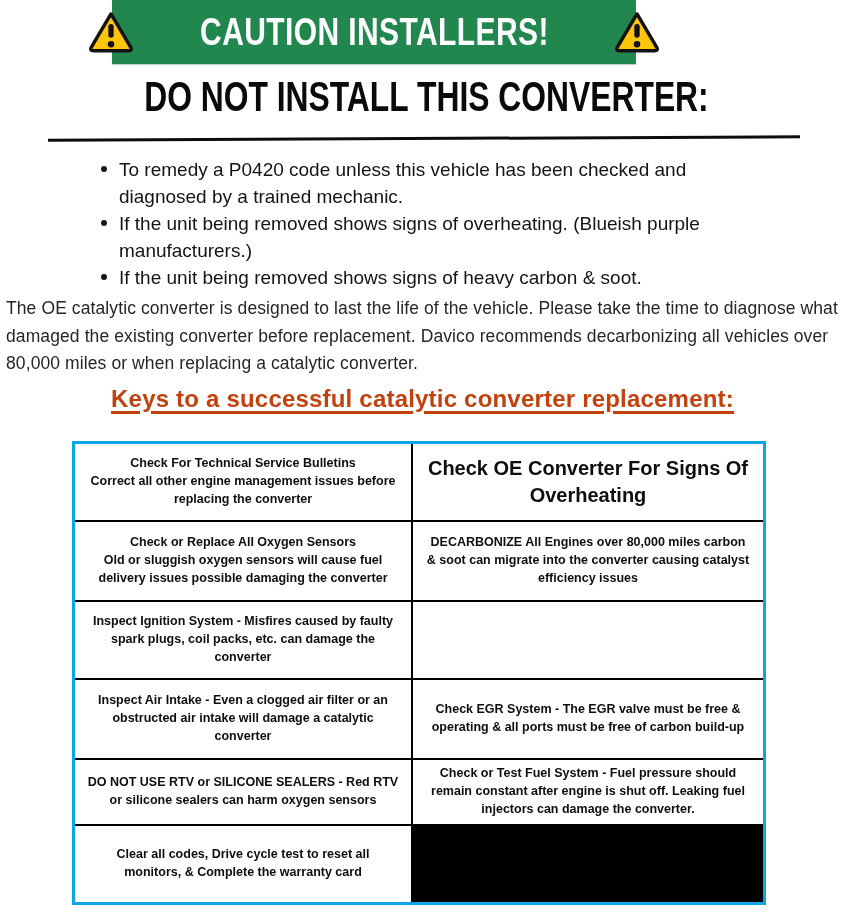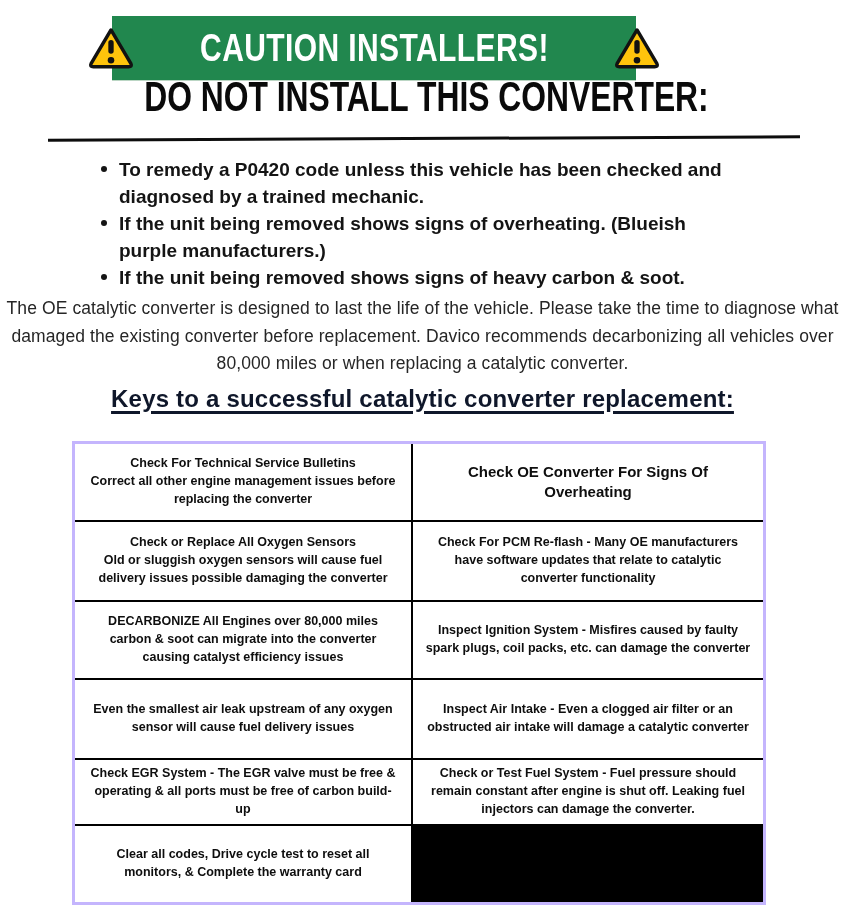--- a/index.html
+++ b/index.html
@@ -6,21 +6,21 @@
   .page{
     position:relative;
     width:845px;height:919px;
     background:#ffffff;
     font-family:"Liberation Sans",sans-serif;
     color:#111;
     overflow:hidden;
   }
   
   .banner{
-    position:absolute;left:112px;top:16px;width:524px;height:64px;
+    position:absolute;left:112px;top:0;width:524px;height:64px;
     background:#21874E;
     display:flex;align-items:center;justify-content:center;gap:14px;
     box-shadow:0 1px 0 rgba(180,210,190,.9);
   }
   .banner-text{
     color:#ffffff;font-size:39px;font-weight:bold;
     display:inline-block;transform:scaleX(0.77);transform-origin:center;
     white-space:nowrap;letter-spacing:.5px;
   }
   .tri{display:inline-flex;align-items:center;}
@@ -32,55 +32,55 @@
   .squish{display:inline-block;transform:scaleX(0.74);transform-origin:center;white-space:nowrap;}
   
   .divider{
     position:absolute;left:48px;top:137px;width:752px;height:3px;
     background:#0d0d0d;transform:rotate(-0.25deg);
   }
   
   .warnings{
     position:absolute;left:100px;top:156px;width:630px;
     margin:0;padding:0;list-style:none;
-    font-size:19px;font-weight:bold;line-height:27px;color:#141414;
+    font-size:19px;font-weight:normal;line-height:27px;color:#141414;
   }
   .warnings li{position:relative;padding-left:19px;}
   .warnings .dot{
     position:absolute;left:1px;top:10px;width:6px;height:6px;
     border-radius:50%;background:#141414;
   }
   
   .para{
     position:absolute;left:6px;top:295px;width:833px;margin:0;
-    text-align:center;font-size:17.5px;line-height:27.5px;
+    text-align:left;font-size:17.5px;line-height:27.5px;
     font-weight:400;color:#262626;letter-spacing:.1px;
   }
   
   .keys{
     position:absolute;top:385px;left:0;width:845px;margin:0;
-    text-align:center;font-size:24px;font-weight:bold;color:#0f172a;
+    text-align:center;font-size:24px;font-weight:bold;color:#c2410c;
     text-decoration:underline;text-decoration-thickness:2.5px;text-underline-offset:4px;
     letter-spacing:.2px;
   }
   
   .tips{
     position:absolute;left:72px;top:441px;width:694px;
-    background:#000;border:3px solid #c4b5fd;
+    background:#000;border:3px solid #0ea5e9;
     display:grid;grid-template-columns:336px 1fr;
     grid-template-rows:76px 78px 76px 78px 64px 76px;
     gap:2px;box-sizing:border-box;
   }
   .cell{
     background:#fff;
     display:flex;flex-direction:column;align-items:center;justify-content:center;
     text-align:center;font-weight:bold;font-size:12.5px;line-height:1.42;
     padding:2px 12px;box-sizing:border-box;color:#0e0e0e;
   }
-  .cell.large{font-size:15px;line-height:1.35;align-items:flex-end;}
+  .cell.large{font-size:20px;line-height:1.35;align-items:flex-end;}
 </style>
 </head>
 <body>
 
 <div class="page">
 
   <header class="banner">
     <span class="tri">
       <svg viewBox="0 0 120 110" width="46" height="44" aria-hidden="true">
         <path d="M60 8 L112 96 Q116 104 106 104 L14 104 Q4 104 8 96 Z" fill="#FFC40C" stroke="#121212" stroke-width="9" stroke-linejoin="round"></path>
@@ -118,36 +118,35 @@
         <div class="cell-line">Correct all other engine management issues before replacing the converter</div>
       </div>
       <div class="cell large">
         <div class="cell-line">Check OE Converter For Signs Of Overheating</div>
       </div>
       <div class="cell">
         <div class="cell-line">Check or Replace All Oxygen Sensors</div>
         <div class="cell-line">Old or sluggish oxygen sensors will cause fuel delivery issues possible damaging the converter</div>
       </div>
       <div class="cell">
-        <div class="cell-line">Check For PCM Re-flash - Many OE manufacturers have software updates that relate to catalytic converter functionality</div>
-      </div>
-      <div class="cell">
         <div class="cell-line">DECARBONIZE All Engines over 80,000 miles carbon &amp; soot can migrate into the converter causing catalyst efficiency issues</div>
       </div>
       <div class="cell">
         <div class="cell-line">Inspect Ignition System - Misfires caused by faulty spark plugs, coil packs, etc. can damage the converter</div>
       </div>
       <div class="cell">
-        <div class="cell-line">Even the smallest air leak upstream of any oxygen sensor will cause fuel delivery issues</div>
       </div>
       <div class="cell">
         <div class="cell-line">Inspect Air Intake - Even a clogged air filter or an obstructed air intake will damage a catalytic converter</div>
       </div>
       <div class="cell">
         <div class="cell-line">Check EGR System - The EGR valve must be free &amp; operating &amp; all ports must be free of carbon build-up</div>
+      </div>
+      <div class="cell">
+        <div class="cell-line">DO NOT USE RTV or SILICONE SEALERS - Red RTV or silicone sealers can harm oxygen sensors</div>
       </div>
       <div class="cell">
         <div class="cell-line">Check or Test Fuel System - Fuel pressure should remain constant after engine is shut off.  Leaking fuel injectors can damage the converter.</div>
       </div>
       <div class="cell">
         <div class="cell-line">Clear all codes,  Drive cycle test to reset all monitors, &amp; Complete the warranty card</div>
       </div>
     </div>
 
 </div>

